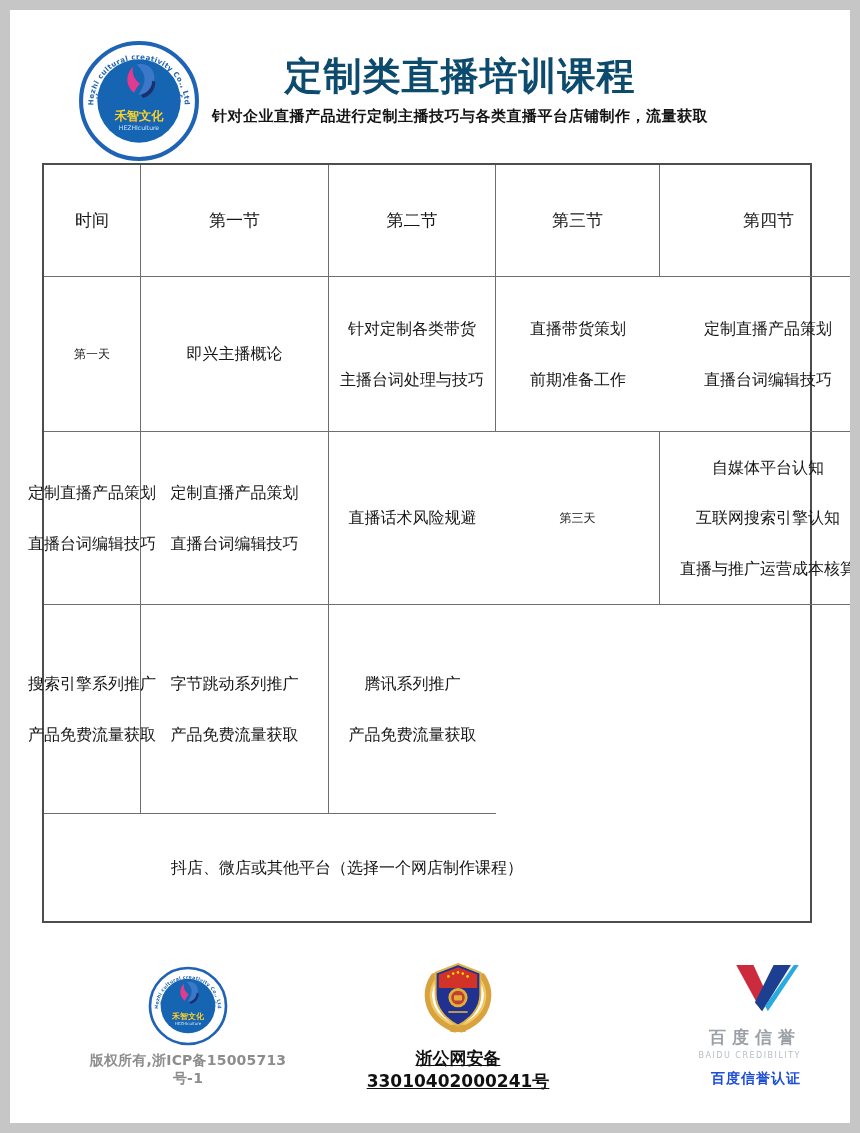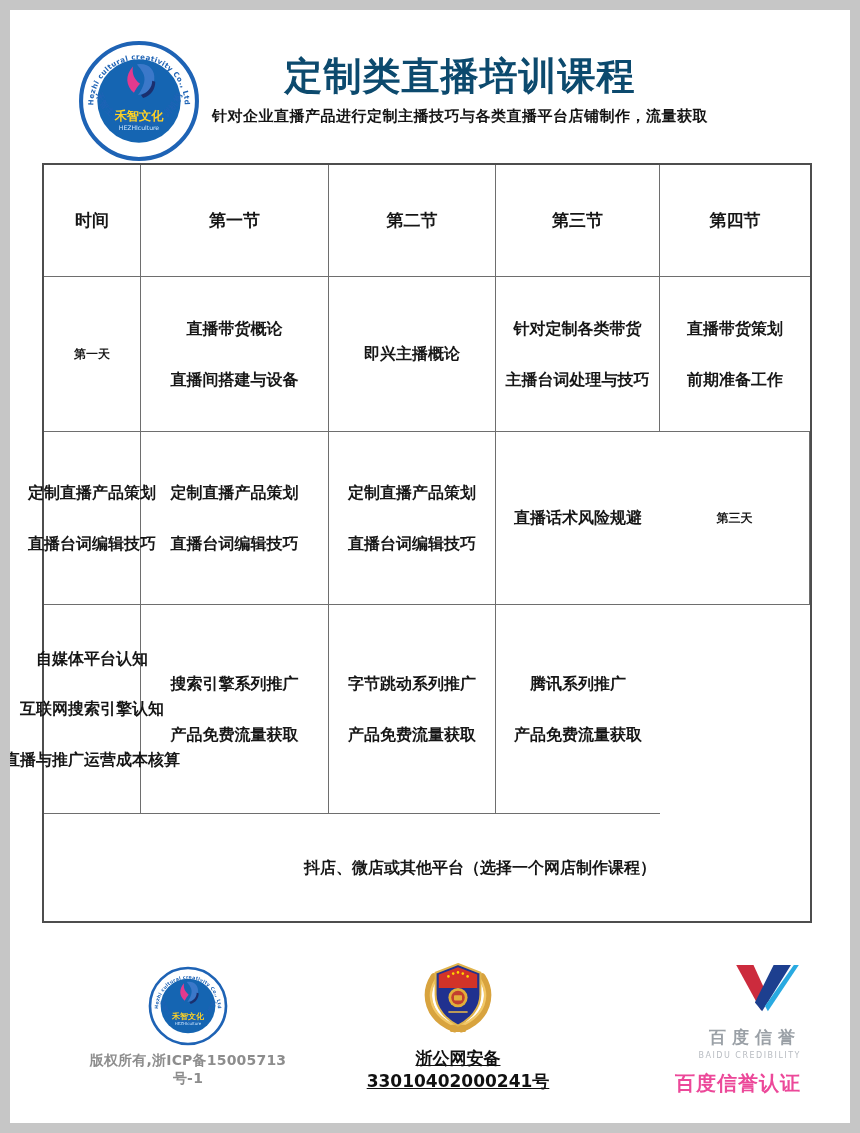--- a/index.html
+++ b/index.html
@@ -20,41 +20,41 @@
   .tbl{
     position:absolute;left:42px;top:163px;width:770px;height:760px;
     box-sizing:border-box;border:2px solid #4d4d4d;
     display:grid;
     grid-template-columns:97px 188px 167px 164px auto;
     grid-template-rows:112px 155px 173px 209px auto;
   }
   .c{
     border-right:1px solid #6e6e6e;border-bottom:1px solid #6e6e6e;
     display:flex;flex-direction:column;align-items:center;justify-content:center;
-    gap:29px;text-align:center;font-weight:bold;font-size:16px;line-height:1.35;
-    padding:4px;box-sizing:border-box;color:#161616;
+    gap:29px;text-align:center;font-weight:normal;font-size:16px;line-height:1.35;
+    padding:20px;box-sizing:border-box;color:#161616;
   }
   .c.h{font-size:17px;}
   .c.day{font-size:12px;}
   .c.cr{border-right:none;}
   .c.rb{border-bottom:none;}
-  .c.merged{grid-column:span 4;align-items:flex-end;text-align:left;padding-left:10px;}
+  .c.merged{grid-column:span 4;align-items:center;text-align:left;padding-left:10px;}
   .ln{white-space:nowrap;}
 
   
   .f-left{position:absolute;left:78px;top:966px;width:220px;text-align:center;}
   .f-copy{margin-top:88px;font-size:14px;color:#8d8d8d;font-weight:bold;letter-spacing:.2px;}
   .f-center{position:absolute;left:338px;top:956px;width:240px;text-align:center;}
   .police-badge{width:84px;height:80px;display:inline-block;}
   .f-police{margin-top:7px;font-size:17px;font-weight:900;color:#111;text-decoration:underline;}
   .f-right{position:absolute;left:617px;top:962px;width:184px;text-align:right;}
   .baidu-v{width:72px;height:58px;display:inline-block;}
   .f-baidu-cn{font-size:17px;color:#9aa0a6;letter-spacing:6px;font-weight:bold;margin-top:2px;}
   .f-baidu-en{font-size:8px;color:#b8bcc2;letter-spacing:1.5px;margin-top:2px;}
-  .f-baidu-cert{font-size:20px;font-weight:900;color:#ec4899;margin-top:10px;letter-spacing:1px;}
+  .f-baidu-cert{font-size:14px;font-weight:900;color:#1d4ed8;margin-top:10px;letter-spacing:1px;}
 </style>
 </head>
 <body>
 
 <div class="frame"></div>
 
 <div class="hezhi-logo">
   <svg viewBox="0 0 120 120" width="100%" height="100%">
     <circle cx="60" cy="60" r="57" fill="#ffffff" stroke="#1e63b5" stroke-width="4"></circle>
     <circle cx="60" cy="60" r="41" fill="#1565b2"></circle>
@@ -85,24 +85,20 @@
 
 <div class="tbl">
 
   <div class="c h">时间</div>
   <div class="c h">第一节</div>
   <div class="c h">第二节</div>
   <div class="c h">第三节</div>
   <div class="c h cr">第四节</div>
 
   <div class="c day">第一天</div>
-  <div class="c">
-    <div class="ln">直播带货概论</div>
-    <div class="ln">直播间搭建与设备</div>
-  </div>
   <div class="c">
     <div class="ln">即兴主播概论</div>
   </div>
   <div class="c">
     <div class="ln">针对定制各类带货</div>
     <div class="ln">主播台词处理与技巧</div>
   </div>
   <div class="c cr">
     <div class="ln">直播带货策划</div>
     <div class="ln">前期准备工作</div>

